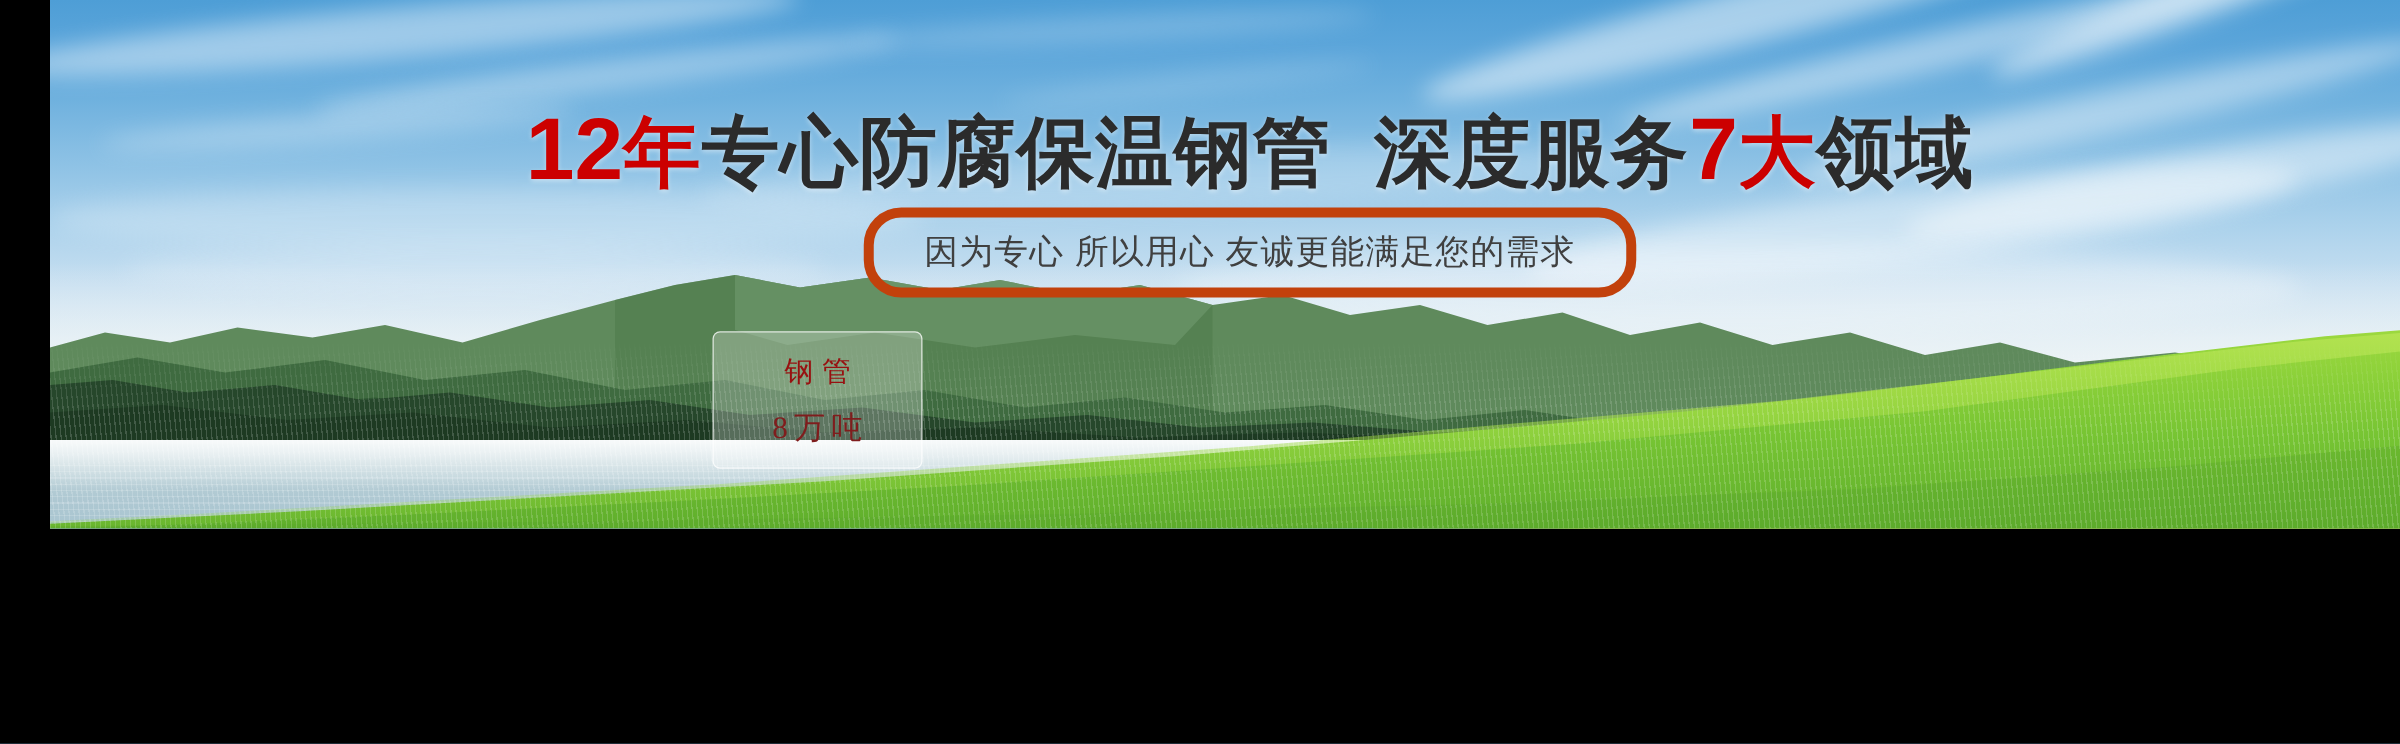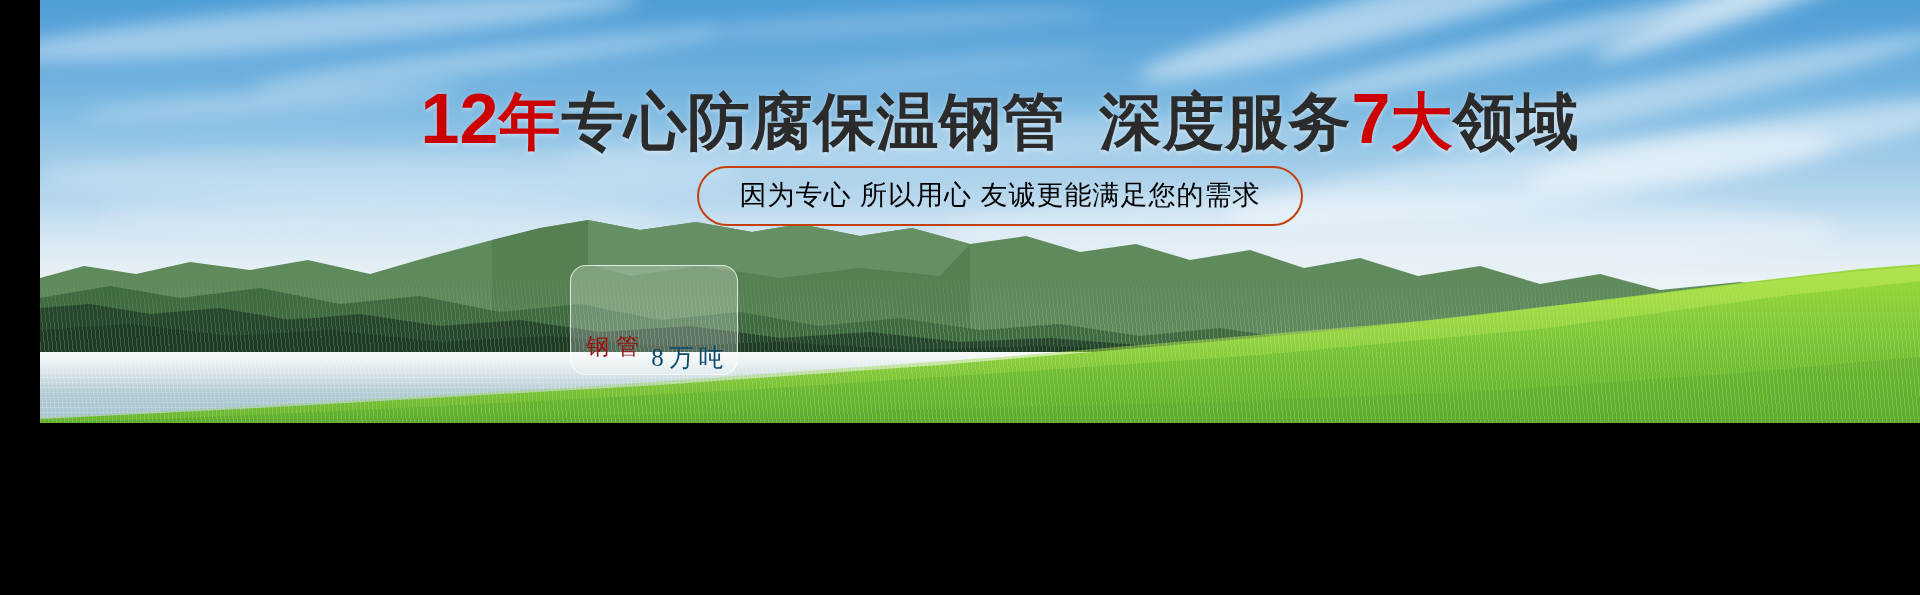--- a/index.html
+++ b/index.html
@@ -123,59 +123,60 @@
     letter-spacing:0;
   }
   .headline .red{color:#cc0000;}
   .headline .gap{display:inline-block;width:34px;}
 
   .subtitle-wrap{
     position:absolute;left:0;top:166px;width:1920px;
     display:flex;justify-content:center;
   }
   .subtitle{
-    border:2px solid #c2410c;
+    border:8px solid #c2410c;
     border-radius:30px;
     padding:9px 40px 11px;
     font-size:27px;
     letter-spacing:1px;
-    color:#000000;
+    color:#404040;
     white-space:nowrap;
     background:rgba(255,255,255,.04);
   }
 
   .cards{
     position:absolute;left:530px;top:265px;
     display:flex;
     align-items:flex-start;
   }
   .card{
     width:168px;
     height:110px;
     border:1px solid rgba(255,255,255,.75);
-    border-radius:16px;
+    border-radius:6px;
     background:rgba(255,255,255,.26);
     display:flex;
-    align-items:flex-end;
+    flex-direction:column;
+    align-items:center;
     justify-content:center;
     margin-right:8px;
     box-sizing:border-box;
   }
   .card:last-child{margin-right:0;}
   .card-label{
     font-size:23px;
     letter-spacing:7px;
     text-indent:7px;
     color:#981010;
     margin-bottom:12px;
     white-space:nowrap;
   }
   .card-value{
     font-size:25px;
-    color:#0c4a6e;
+    color:#7f1d1d;
     white-space:nowrap;
     font-family:"Liberation Serif","DejaVu Serif",serif;
   }
   .card-value .sup{
     font-size:15px;
     vertical-align:super;
   }
   .card-value.spaced{letter-spacing:5px;text-indent:5px;}
 </style>
 </head>

